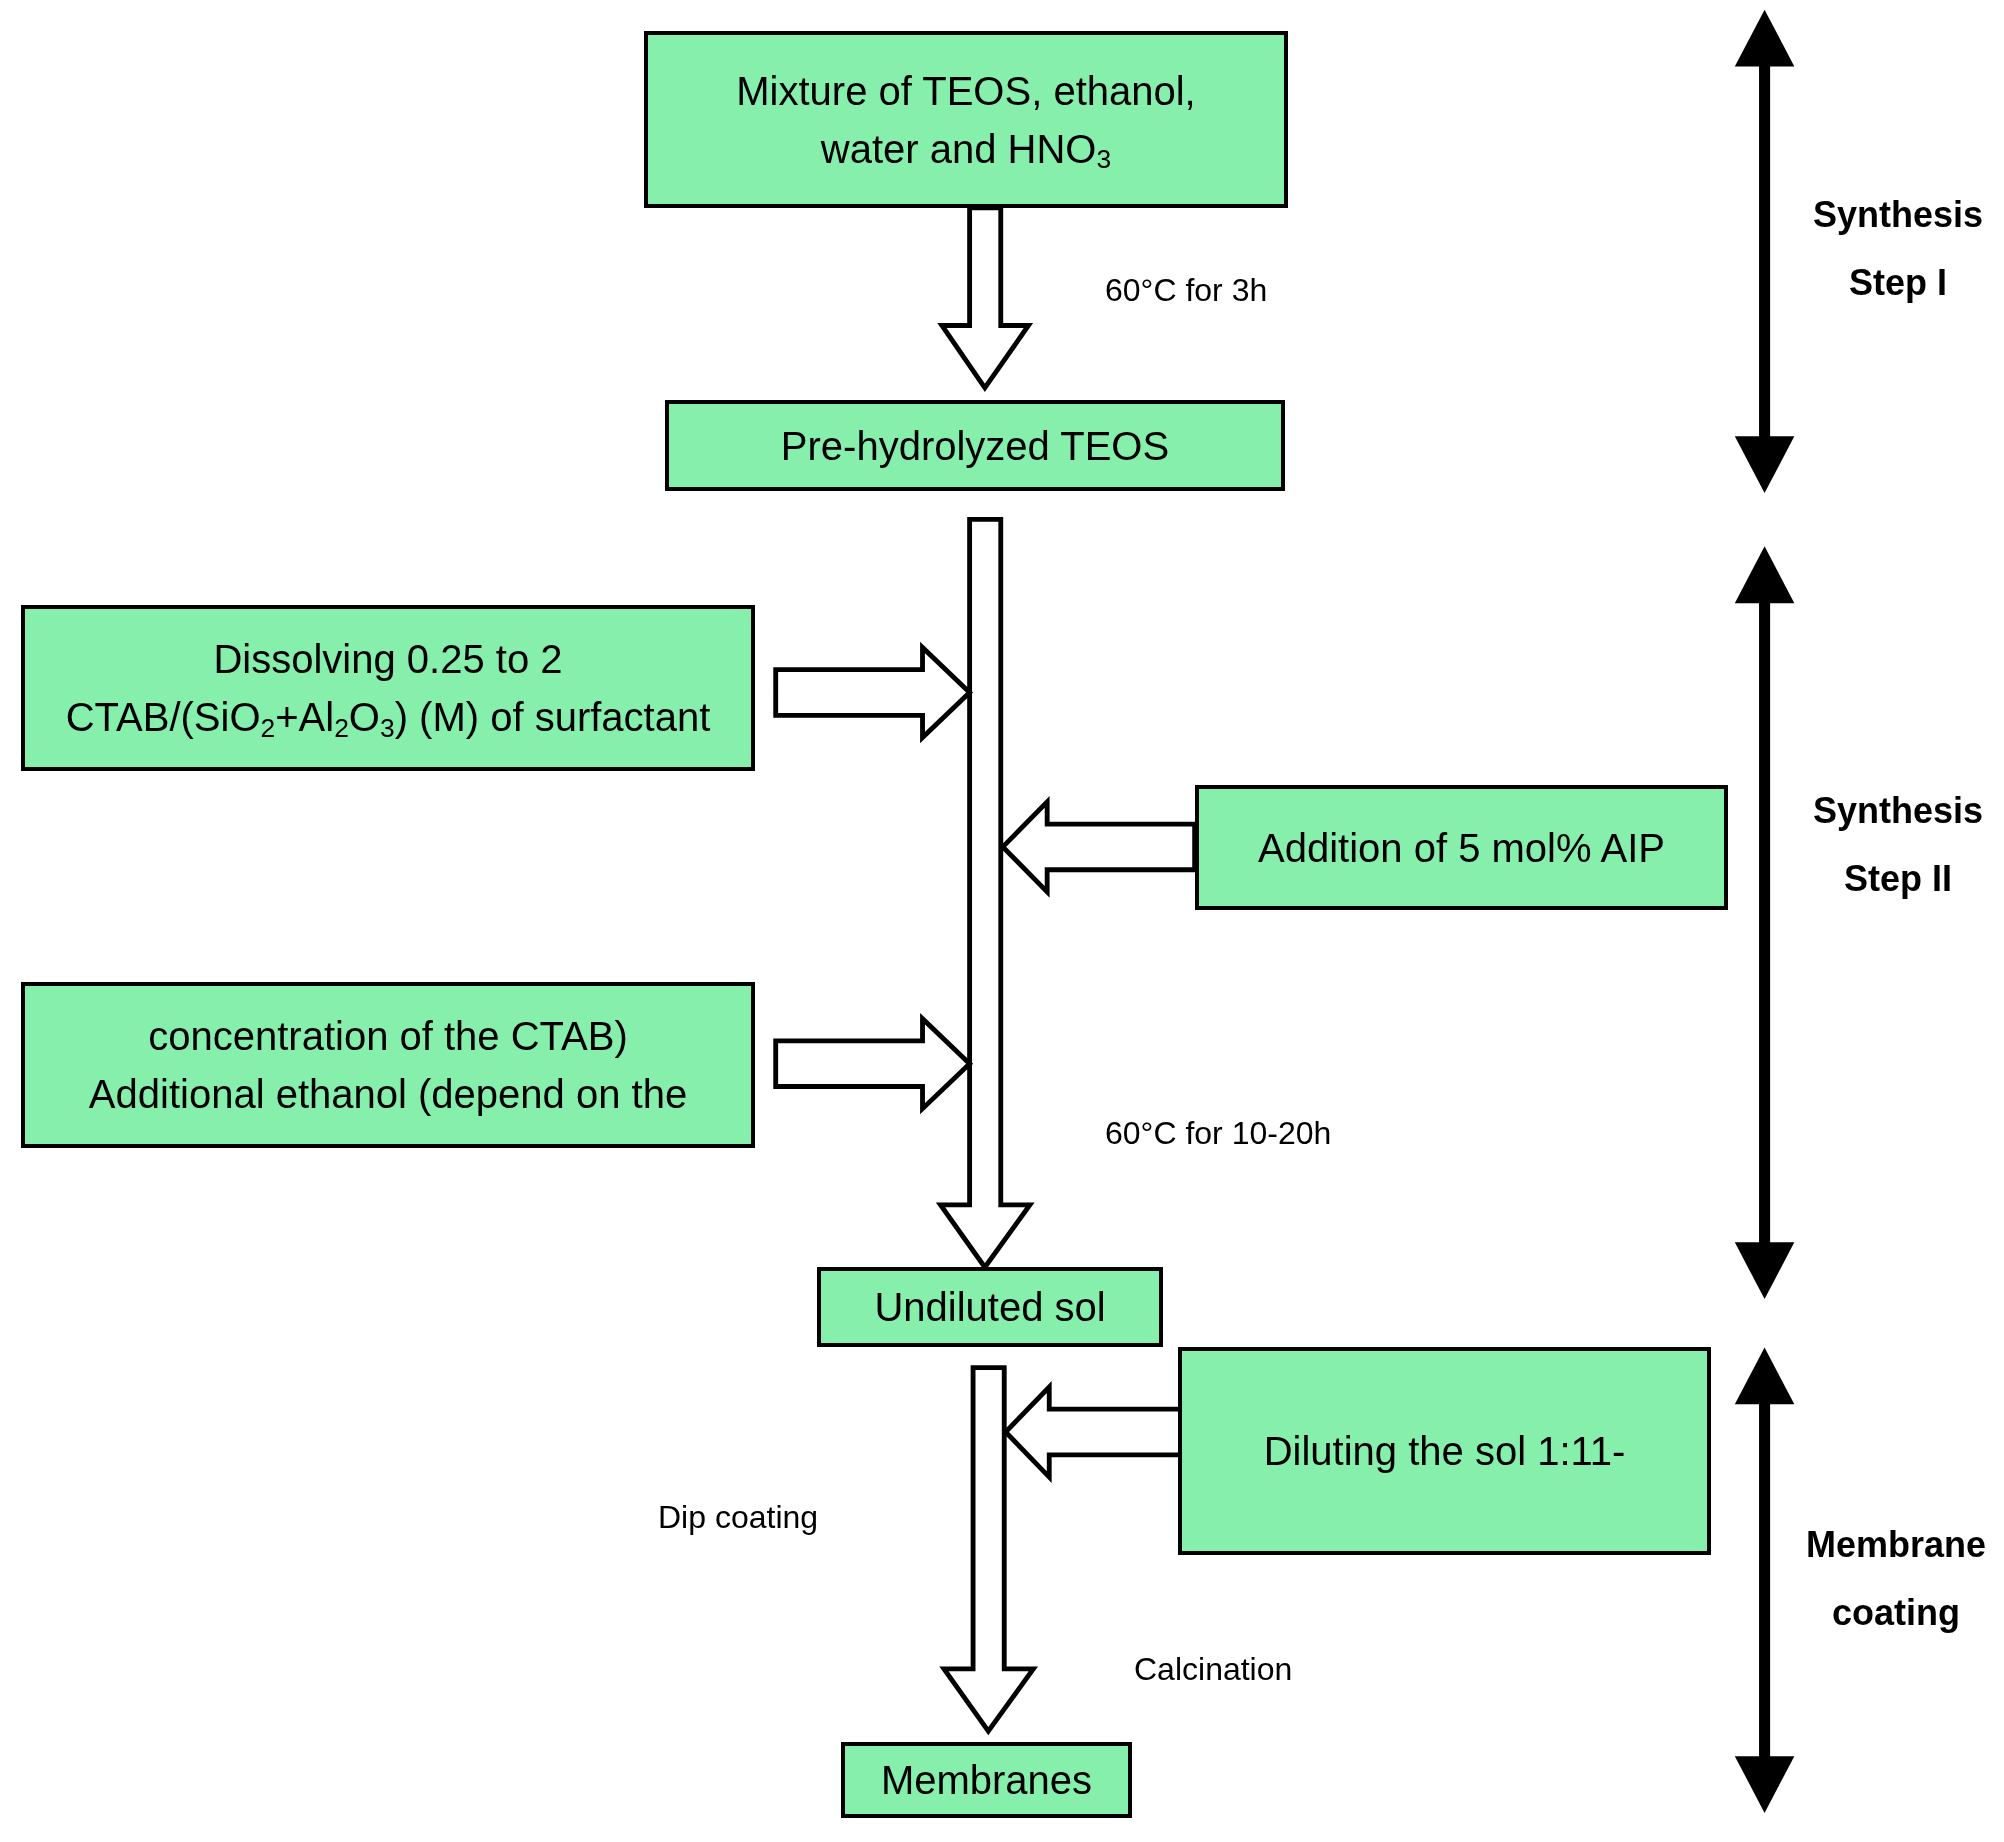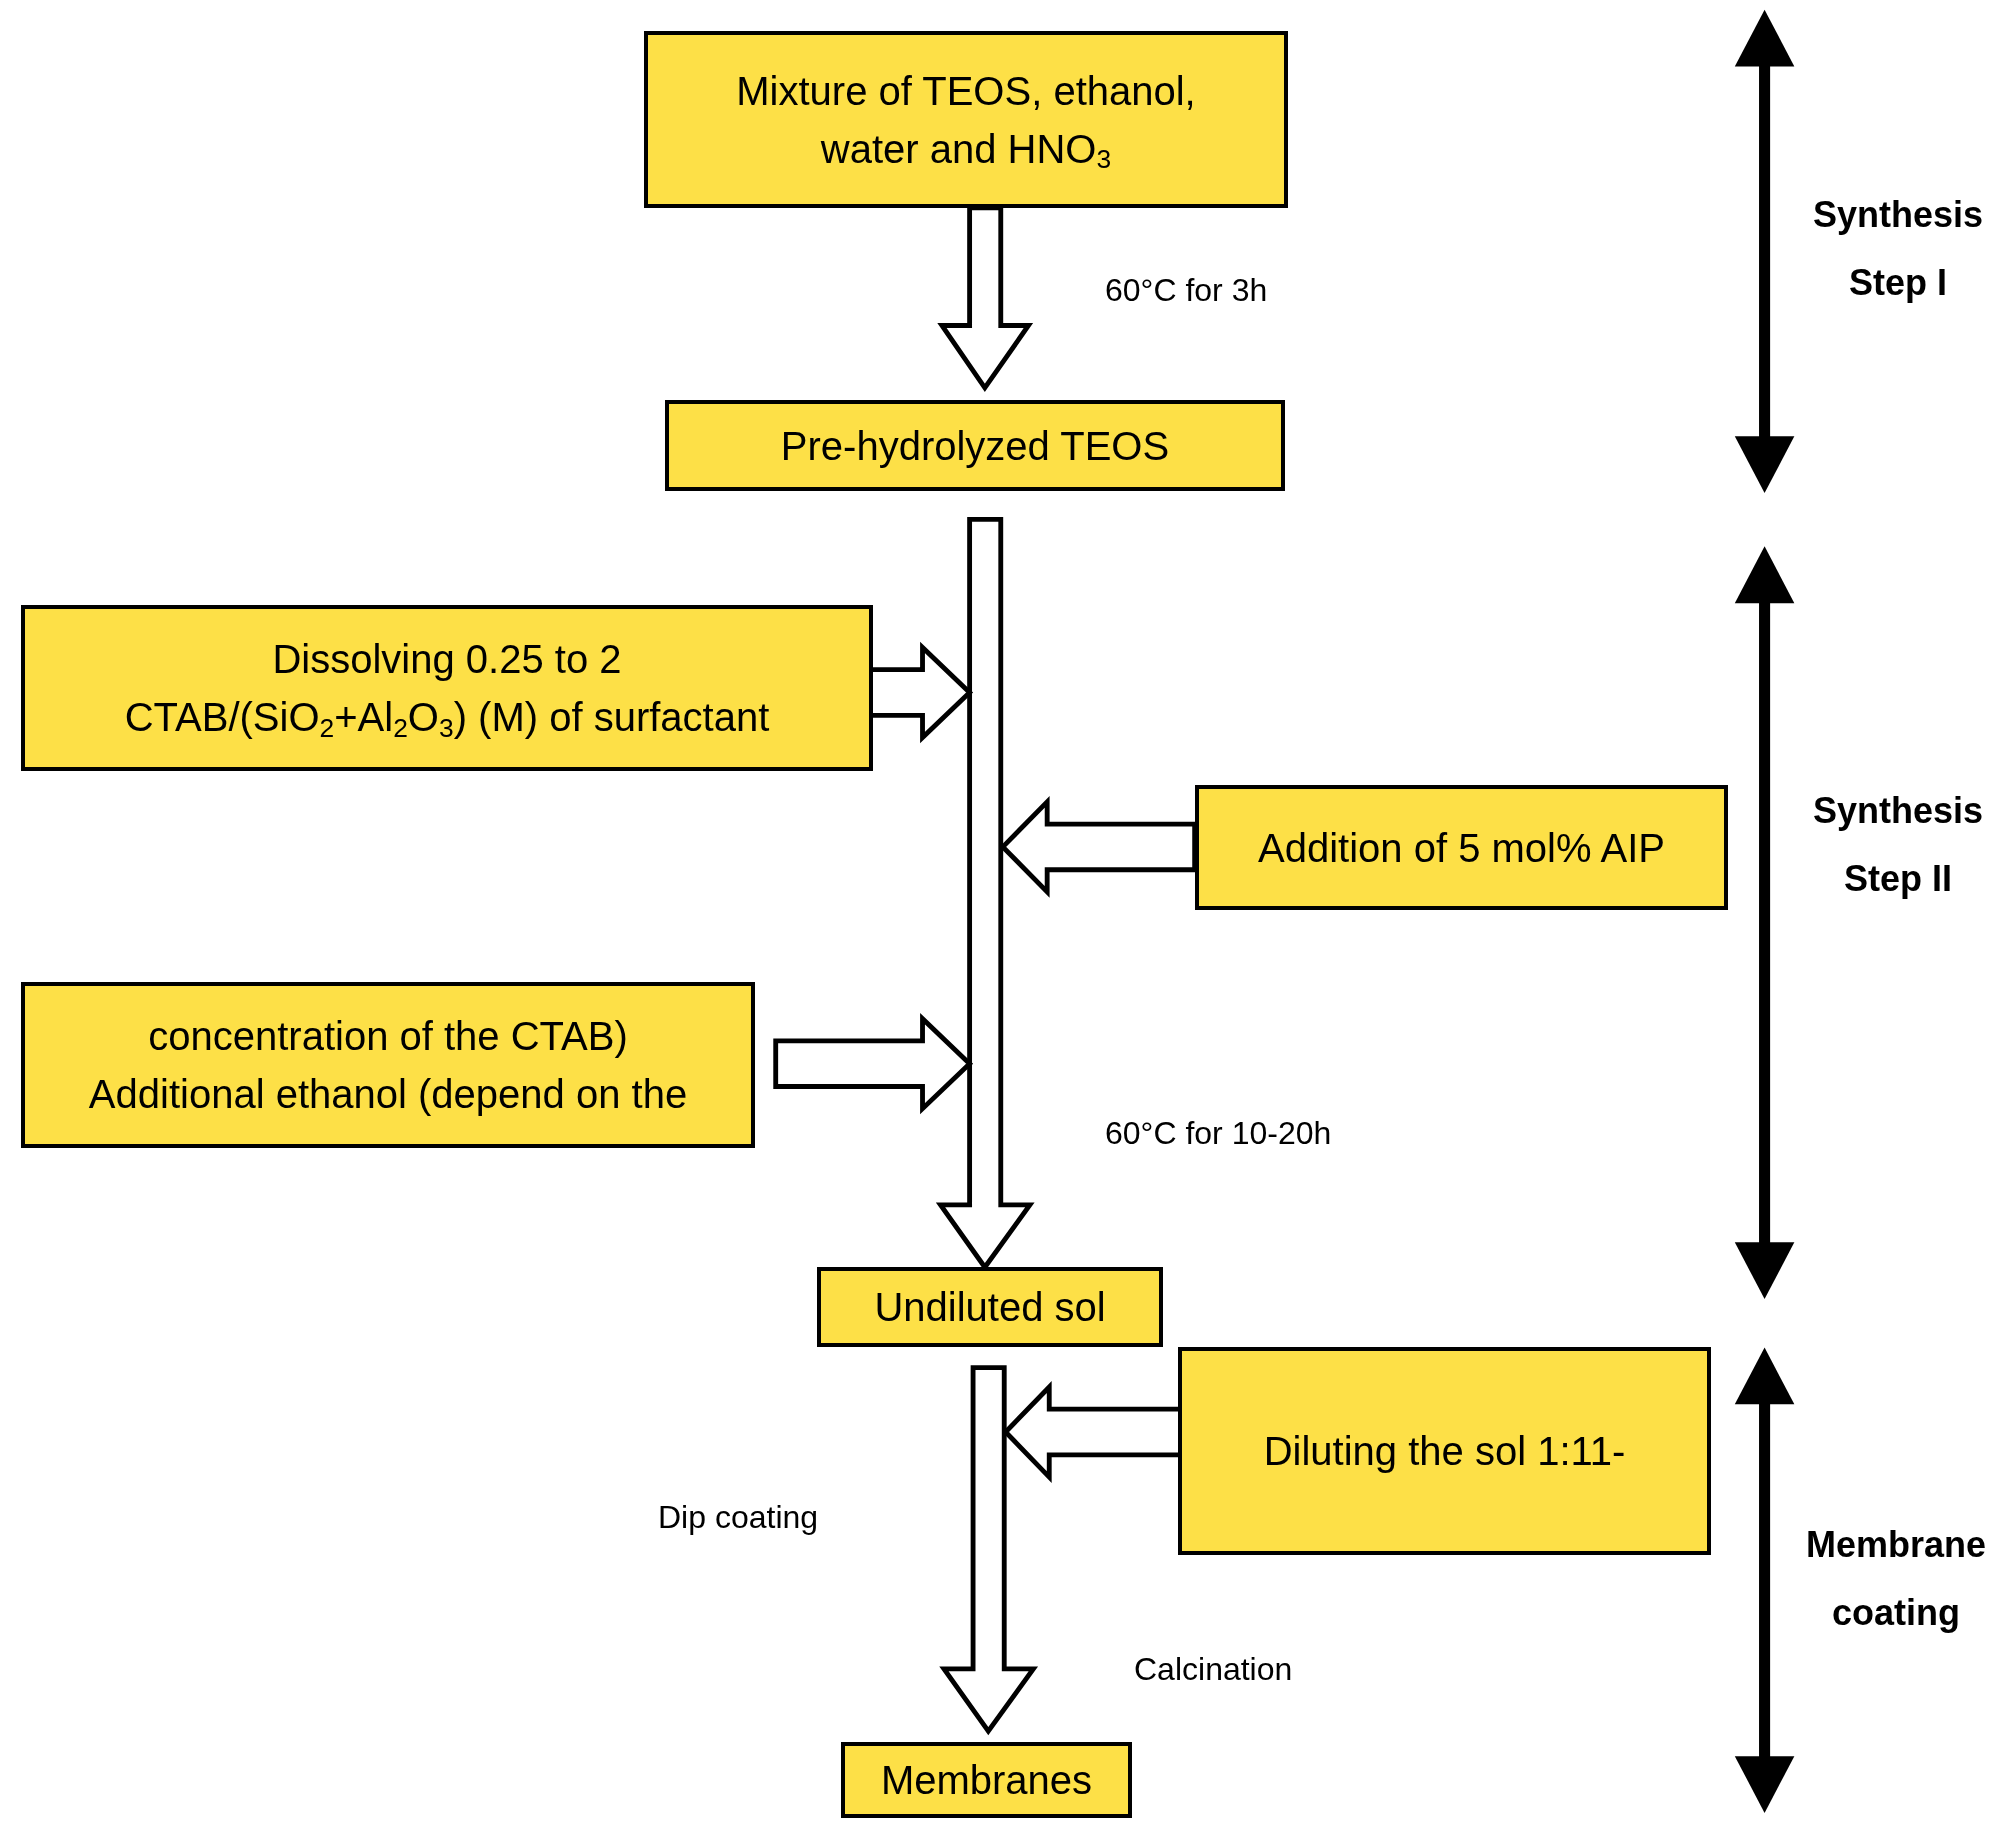--- a/index.html
+++ b/index.html
@@ -13,21 +13,21 @@
     height: 1842px;
     background: #ffffff;
     font-family: "Liberation Sans", sans-serif;
     color: #000000;
     overflow: hidden;
   }
   .node {
     position: absolute;
     box-sizing: border-box;
     border: 4.2px solid #000000;
-    background: #fde047;
+    background: #86efac;
     display: flex;
     align-items: center;
     justify-content: center;
     text-align: center;
     line-height: 1.45;
     font-size: 40px;
     padding: 4.2px 9.7px;
   }
   .node .lines { width: 100%; }
   .label {
@@ -114,21 +114,21 @@
       <div>
         <span>water and HNO</span><sub>3</sub>
       </div>
     </div>
   </div>
 
   <div class="node" style="left:665px; top:400px; width:620px; height:91px;">
     <div class="lines">Pre-hydrolyzed TEOS</div>
   </div>
 
-  <div class="node" style="left:21px; top:605px; width:852px; height:166px;">
+  <div class="node" style="left:21px; top:605px; width:734px; height:166px;">
     <div class="lines">
       <div>Dissolving 0.25 to 2</div>
       <div>
         <span>CTAB/(SiO</span><sub>2</sub><span>+Al</span><sub>2</sub><span>O</span><sub>3</sub><span>) (M) of surfactant</span>
       </div>
     </div>
   </div>
 
   <div class="node" style="left:1195px; top:785px; width:533px; height:125px;">
     <div class="lines">Addition of 5 mol% AIP</div>

